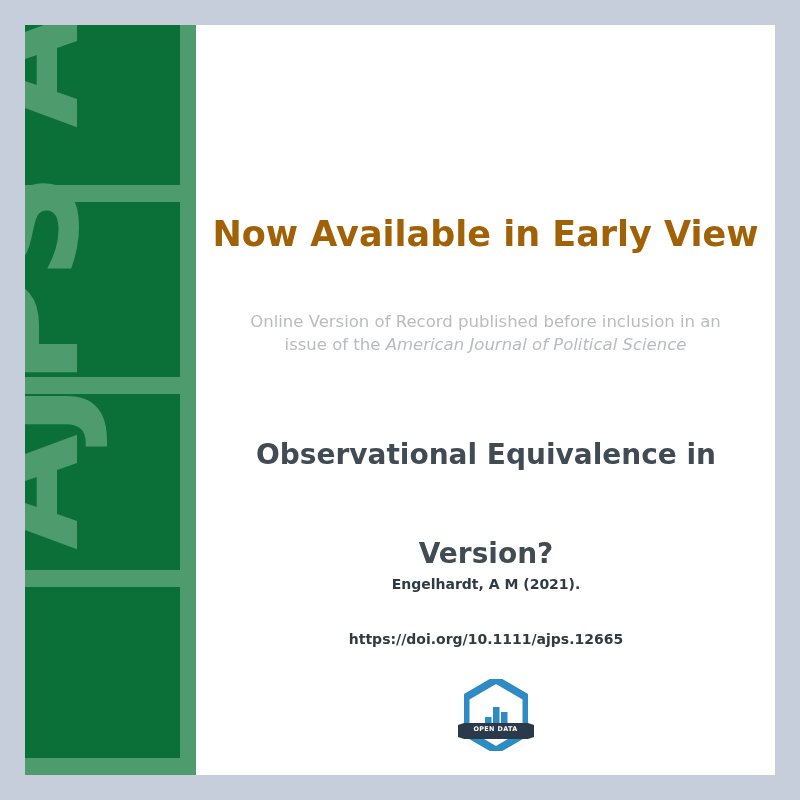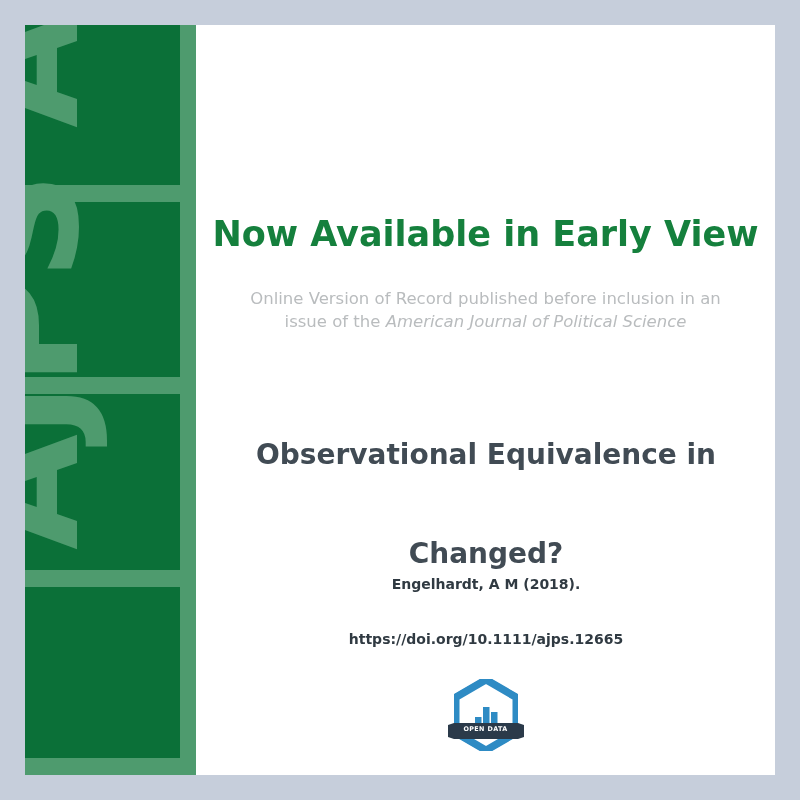--- a/index.html
+++ b/index.html
@@ -86,26 +86,26 @@
   .headline {
     position: absolute;
     left: 0;
     top: 190px;
     width: 579px;
     text-align: center;
     font-family: "DejaVu Sans", sans-serif;
     font-weight: bold;
     font-size: 35px;
     line-height: 1.1;
-    color: #15803d;
+    color: #a16207;
   }
   .subhead {
     position: absolute;
     left: 22px;
-    top: 263px;
+    top: 286px;
     width: 535px;
     text-align: center;
     font-family: "DejaVu Sans", sans-serif;
     font-size: 16.5px;
     line-height: 1.38;
     color: #b9bcbe;
   }
   .subhead .journal {
     font-style: italic;
   }
@@ -142,20 +142,21 @@
   
   .badges {
     position: absolute;
     left: 0;
     top: 652px;
     width: 579px;
     display: flex;
     justify-content: center;
     align-items: flex-start;
     gap: 6px;
+    padding-left: 10px;
   }
   .badge {
     position: relative;
     width: 76px;
     height: 82px;
   }
   .badge-hex {
     position: absolute;
     left: 6px;
     top: 2px;
@@ -205,25 +206,25 @@
     <div class="subhead">
       <span>Online Version of Record published before inclusion in an</span>
       <br>
       <span>issue of the </span><span class="journal">American Journal of Political Science</span>
     </div>
 
     <div class="article-title">
       <span>Observational Equivalence in</span><br>
       <br>
       <br>
-      <span>Changed?</span>
+      <span>Version?</span>
     </div>
 
     <div class="citation">
-      <span>Engelhardt, A M (2018).</span><br>
+      <span>Engelhardt, A M (2021).</span><br>
       <br>
       <br>
       <span>https://doi.org/10.1111/ajps.12665</span>
     </div>
 
     <div class="badges">
 
       <div class="badge">
         <svg class="badge-hex" viewBox="0 0 64 72">
           <path d="M32 1 L62 18.5 L62 53.5 L32 71 L2 53.5 L2 18.5 Z" fill="none" stroke="#2e8bc4" stroke-width="8"></path>

